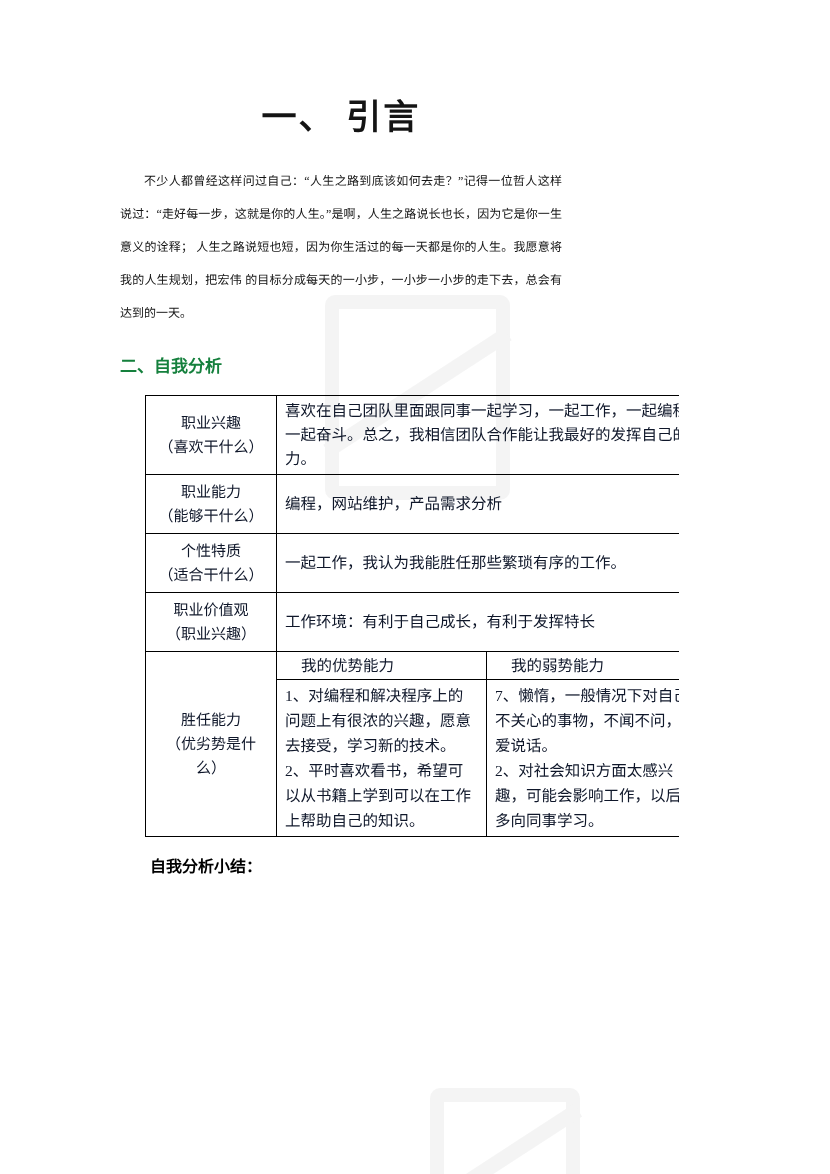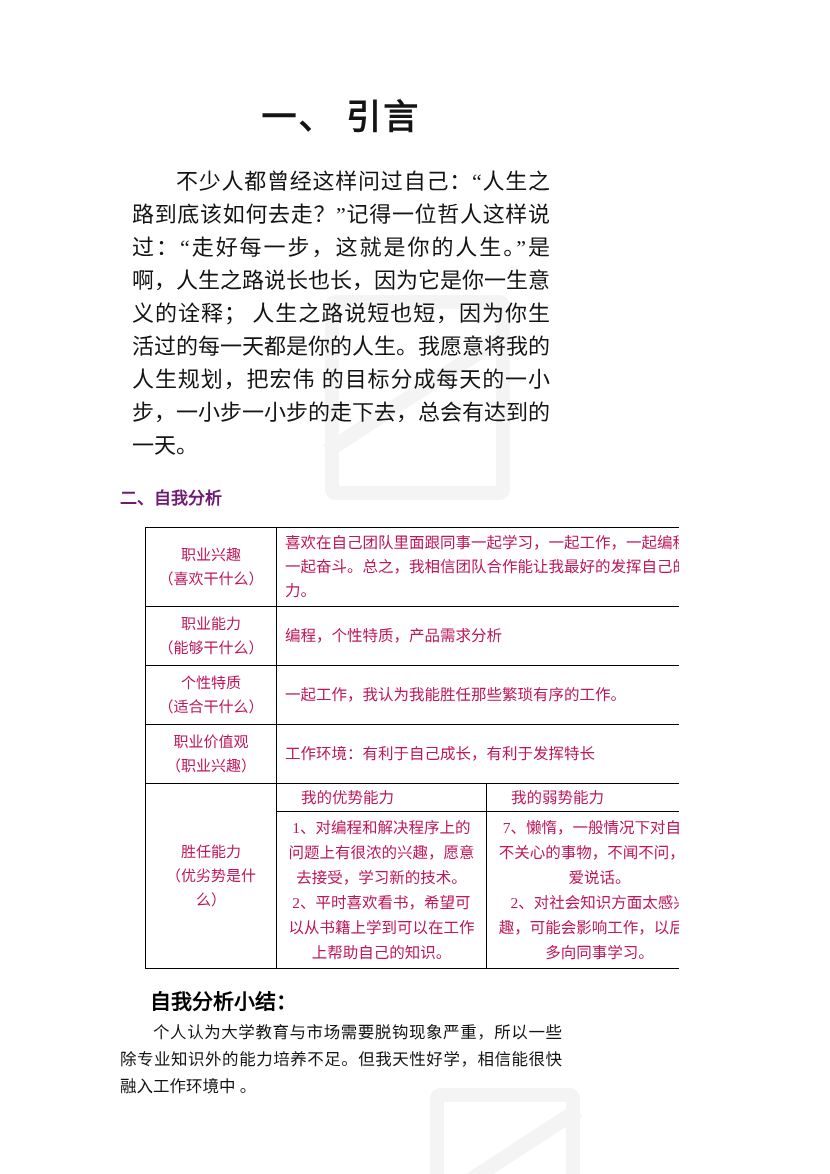--- a/index.html
+++ b/index.html
@@ -16,61 +16,61 @@
 
   .doc-title {
     margin: 0 0 26px 0;
     text-align: center;
     font-size: 35px;
     font-weight: bold;
     letter-spacing: 2px;
     font-family: "Liberation Serif", "DejaVu Serif", serif;
   }
   .para {
-    margin: 12px;
-    font-size: 22px;
+    margin: 0;
+    font-size: 12px;
     line-height: 33px;
     text-indent: 2em;
     text-align: justify;
   }
   .sec-heading {
     margin: 22px 0 12px 0;
     font-family: "Liberation Sans", "DejaVu Sans", sans-serif;
     font-size: 17px;
     font-weight: bold;
-    color: #701a75;
+    color: #15803d;
   }
 
   table.analysis {
     border-collapse: collapse;
     table-layout: fixed;
     margin: 18px 0 0 25px;
     width: 567px;
     font-size: 15.5px;
-    color: #be185d;
+    color: #0f172a;
   }
   .analysis td { border: 1px solid #000000; line-height: 25px; }
   td.label-cell {
     text-align: center;
     vertical-align: middle;
     white-space: pre-line;
     padding: 5px 10px;
     font-size: 15px;
     line-height: 24px;
     box-sizing: border-box;
   }
   td.content-cell { padding: 3px 8px; vertical-align: middle; line-height: 24px; margin-left: 24px; }
   td.subheader-cell { padding: 1px 24px; }
-  td.list-cell { white-space: pre-line; padding: 3px 8px; vertical-align: top; line-height: 25px; text-align: center; }
+  td.list-cell { white-space: pre-line; padding: 3px 8px; vertical-align: top; line-height: 25px; }
 
   .summary-heading {
     margin: 16px 0 0 30px;
     font-family: "Liberation Sans", "DejaVu Sans", sans-serif;
     font-weight: bold;
-    font-size: 21px;
+    font-size: 16px;
     color: #000000;
   }
   .summary-text {
     margin: 4px 0 0 0;
     font-size: 16.5px;
     line-height: 27px;
     text-indent: 2em;
     text-align: justify;
   }
 
@@ -116,21 +116,21 @@
       </colgroup>
       <tbody>
         <tr>
           <td class="label-cell">职业兴趣
 （喜欢干什么）</td>
           <td class="content-cell" colspan="2">喜欢在自己团队里面跟同事一起学习，一起工作，一起编程，一起奋斗。总之，我相信团队合作能让我最好的发挥自己的能力。</td>
         </tr>
         <tr>
           <td class="label-cell">职业能力
 （能够干什么）</td>
-          <td class="content-cell" colspan="2">编程，个性特质，产品需求分析</td>
+          <td class="content-cell" colspan="2">编程，网站维护，产品需求分析</td>
         </tr>
         <tr>
           <td class="label-cell">个性特质
 （适合干什么）</td>
           <td class="content-cell" colspan="2">一起工作，我认为我能胜任那些繁琐有序的工作。</td>
         </tr>
         <tr>
           <td class="label-cell">职业价值观
 （职业兴趣）</td>
           <td class="content-cell" colspan="2">工作环境：有利于自己成长，有利于发挥特长</td>
@@ -144,16 +144,15 @@
         <tr>
           <td class="list-cell">1、对编程和解决程序上的问题上有很浓的兴趣，愿意去接受，学习新的技术。
 2、平时喜欢看书，希望可以从书籍上学到可以在工作上帮助自己的知识。</td>
           <td class="list-cell">7、懒惰，一般情况下对自己不关心的事物，不闻不问，不爱说话。
 2、对社会知识方面太感兴趣，可能会影响工作，以后要多向同事学习。</td>
         </tr>
       </tbody>
     </table>
 
     <p class="summary-heading">自我分析小结：</p>
-    <p class="summary-text">个人认为大学教育与市场需要脱钩现象严重，所以一些除专业知识外的能力培养不足。但我天性好学，相信能很快融入工作环境中 。</p>
 
   </div>
 </div>
 
 </body></html>

